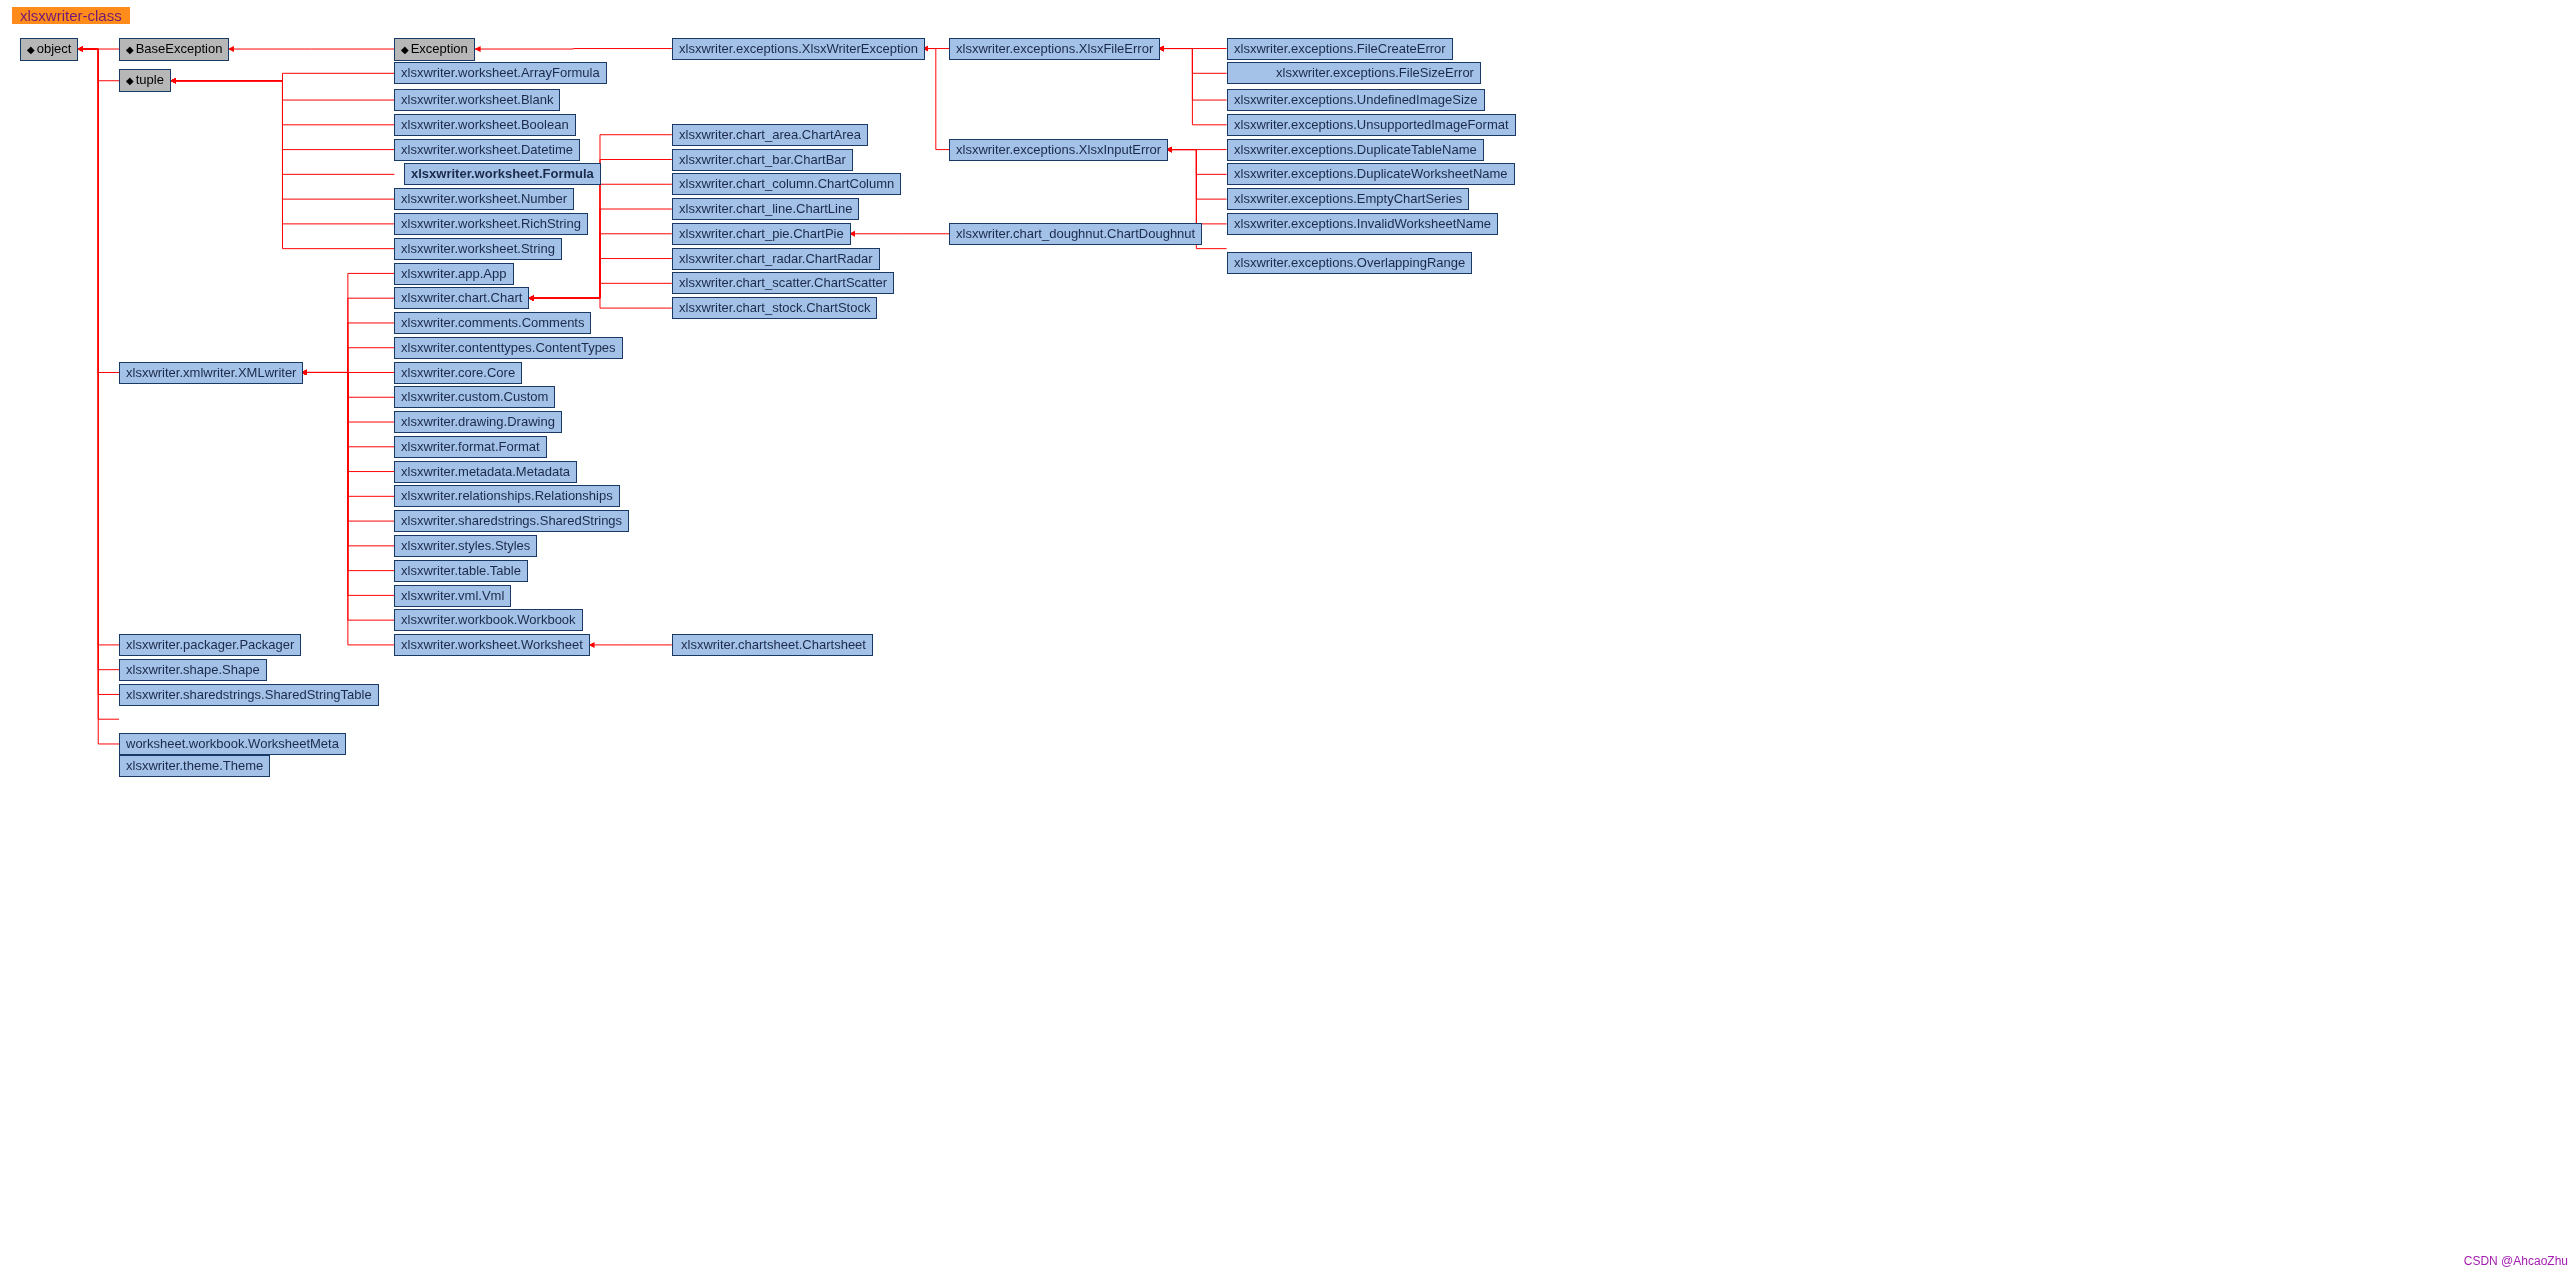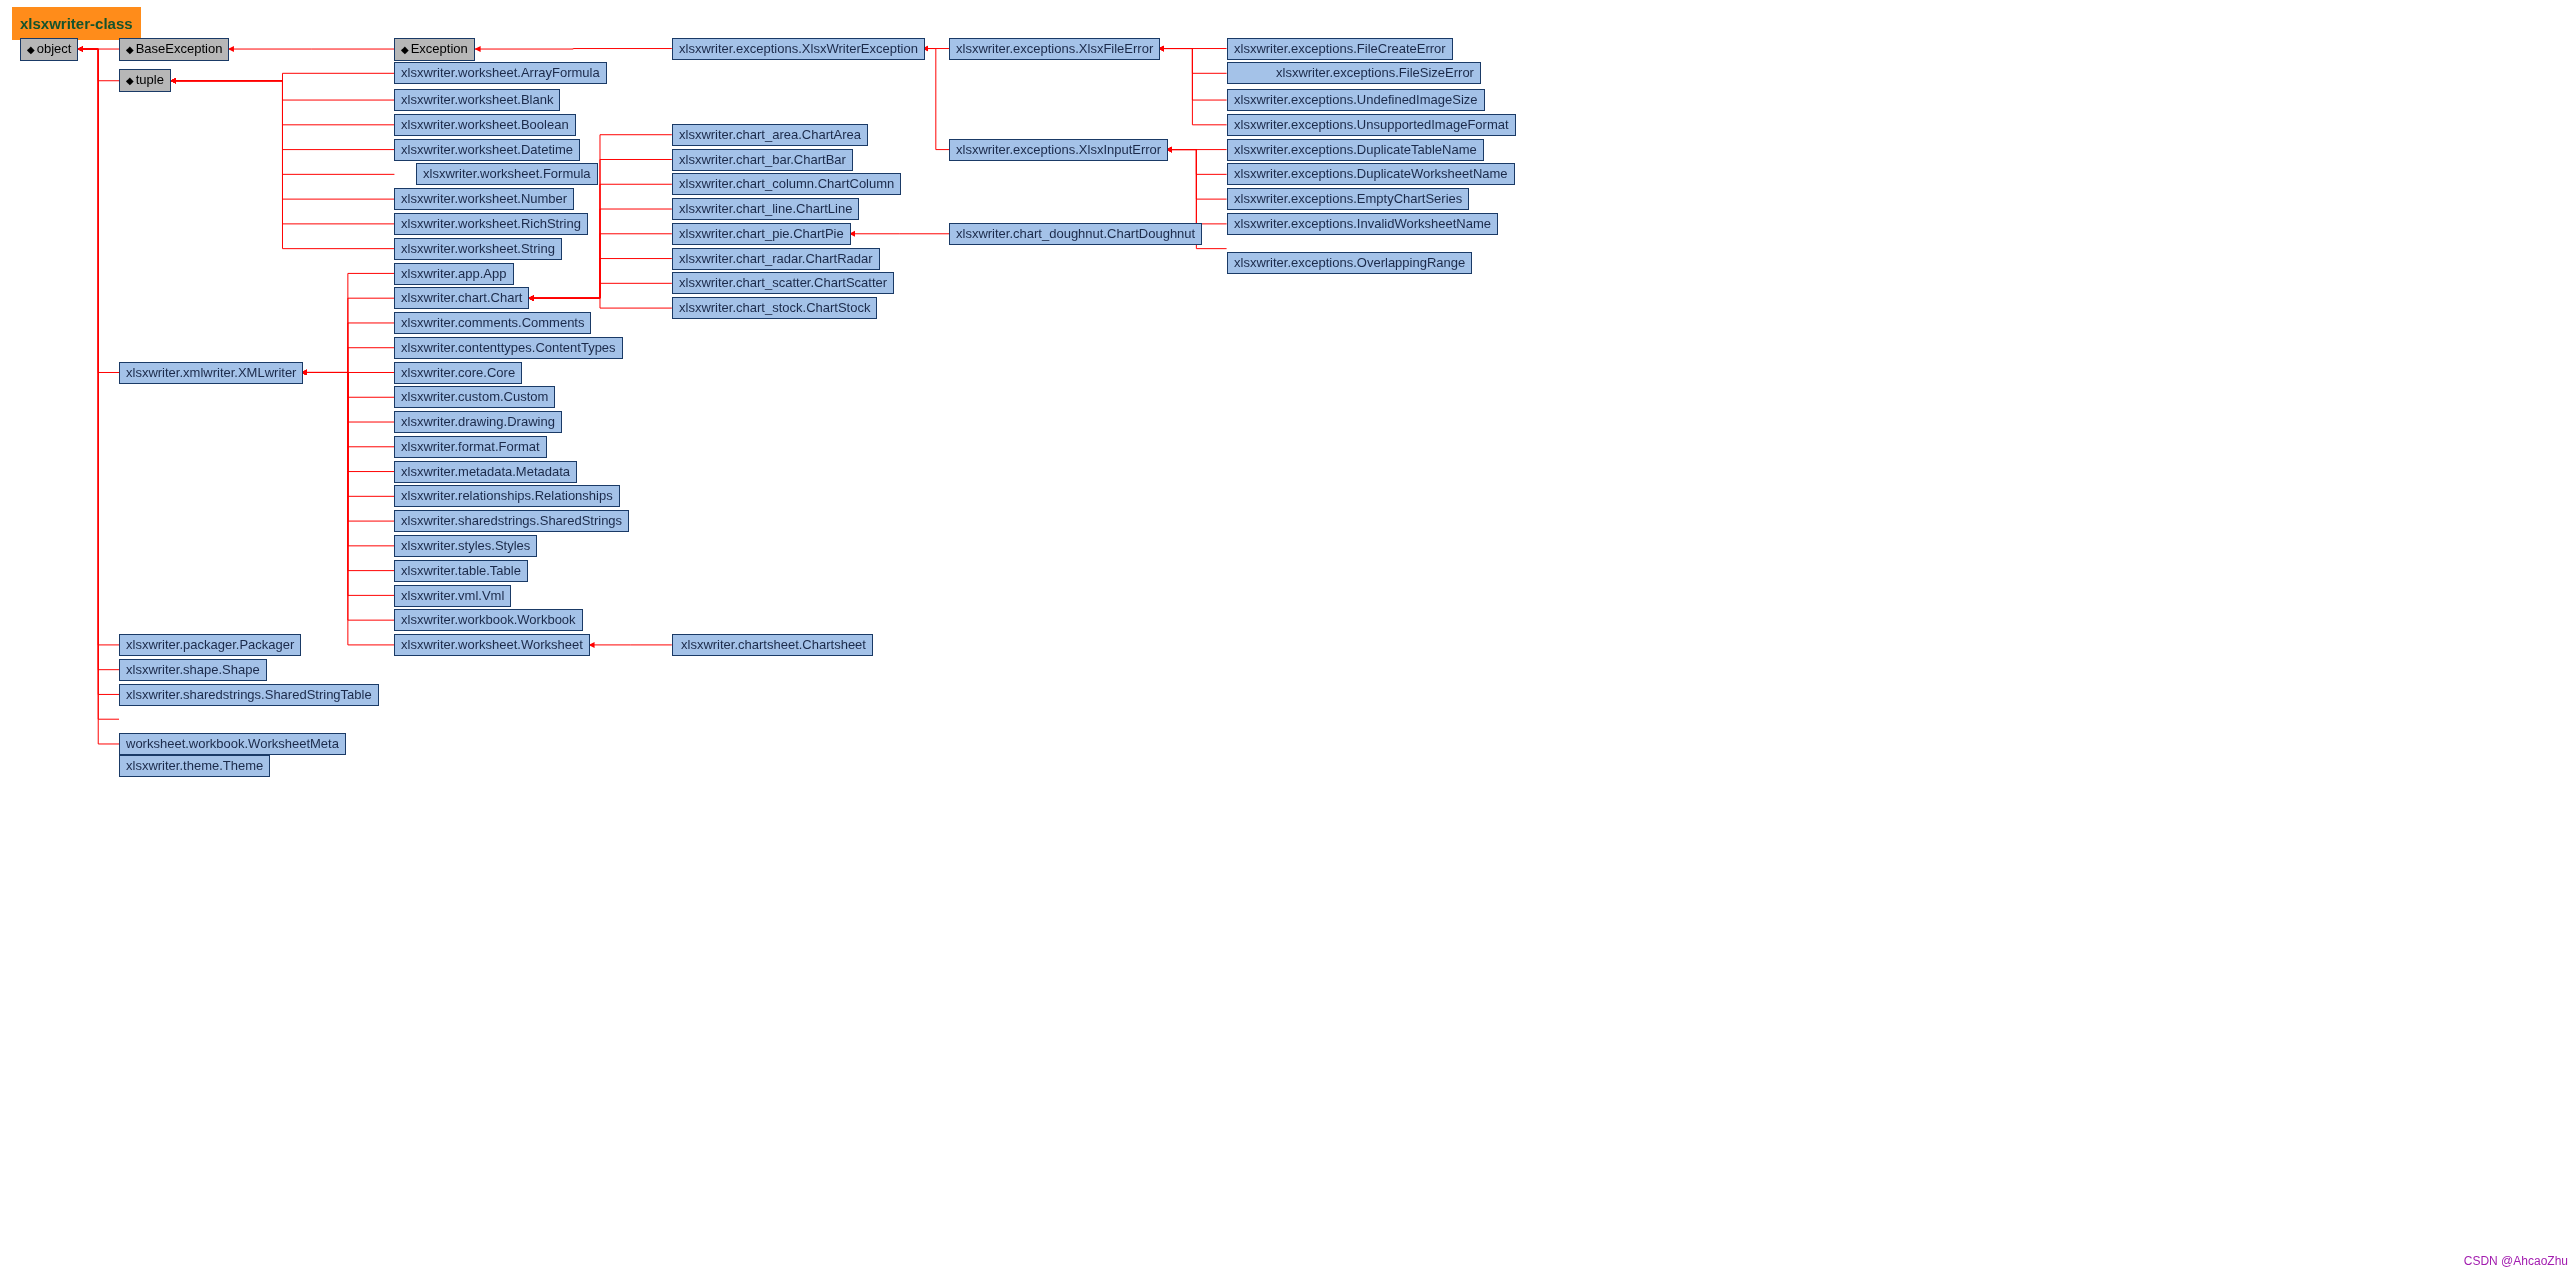--- a/index.html
+++ b/index.html
@@ -35,23 +35,23 @@
     background: #b7b7b7;
     color: #000000;
   }
   .node.blue {
     background: #a4c2e8;
     color: #1b2a4a;
   }
   .title {
     position: absolute;
     background: #ff8c1a;
-    color: #14532d;
-    font-weight: bold;
-    padding: 8px 8px;
+    color: #701a75;
+    font-weight: normal;
+    padding: 0 8px;
     font-size: 15px;
   }
   .dia {
     font-size: 10px;
     color: #000000;
     display: inline-block;
     vertical-align: middle;
     margin-right: 2px;
   }
   .watermark {
@@ -134,21 +134,21 @@
 
 <div class="title" style="left: 12px; top: 7px;">xlsxwriter-class</div>
     <div class="node gray" style="left: 20px; top: 38px;"><span class="dia">◆</span><span>object</span></div>
     <div class="node gray" style="left: 119px; top: 38px;"><span class="dia">◆</span><span>BaseException</span></div>
     <div class="node gray" style="left: 119px; top: 69px;"><span class="dia">◆</span><span>tuple</span></div>
     <div class="node gray" style="left: 394px; top: 38px;"><span class="dia">◆</span><span>Exception</span></div>
     <div class="node blue" style="left: 394px; top: 62px;"><span>xlsxwriter.worksheet.ArrayFormula</span></div>
     <div class="node blue" style="left: 394px; top: 89px;"><span>xlsxwriter.worksheet.Blank</span></div>
     <div class="node blue" style="left: 394px; top: 114px;"><span>xlsxwriter.worksheet.Boolean</span></div>
     <div class="node blue" style="left: 394px; top: 139px;"><span>xlsxwriter.worksheet.Datetime</span></div>
-    <div class="node blue" style="left: 416px; top: 163px;"><span>xlsxwriter.worksheet.Formula</span></div>
+    <div class="node blue" style="left: 404px; top: 163px; font-weight: bold;"><span>xlsxwriter.worksheet.Formula</span></div>
     <div class="node blue" style="left: 394px; top: 188px;"><span>xlsxwriter.worksheet.Number</span></div>
     <div class="node blue" style="left: 394px; top: 213px;"><span>xlsxwriter.worksheet.RichString</span></div>
     <div class="node blue" style="left: 394px; top: 238px;"><span>xlsxwriter.worksheet.String</span></div>
     <div class="node blue" style="left: 394px; top: 263px;"><span>xlsxwriter.app.App</span></div>
     <div class="node blue" style="left: 394px; top: 287px;"><span>xlsxwriter.chart.Chart</span></div>
     <div class="node blue" style="left: 394px; top: 312px;"><span>xlsxwriter.comments.Comments</span></div>
     <div class="node blue" style="left: 394px; top: 337px;"><span>xlsxwriter.contenttypes.ContentTypes</span></div>
     <div class="node blue" style="left: 394px; top: 362px;"><span>xlsxwriter.core.Core</span></div>
     <div class="node blue" style="left: 394px; top: 386px;"><span>xlsxwriter.custom.Custom</span></div>
     <div class="node blue" style="left: 394px; top: 411px;"><span>xlsxwriter.drawing.Drawing</span></div>

